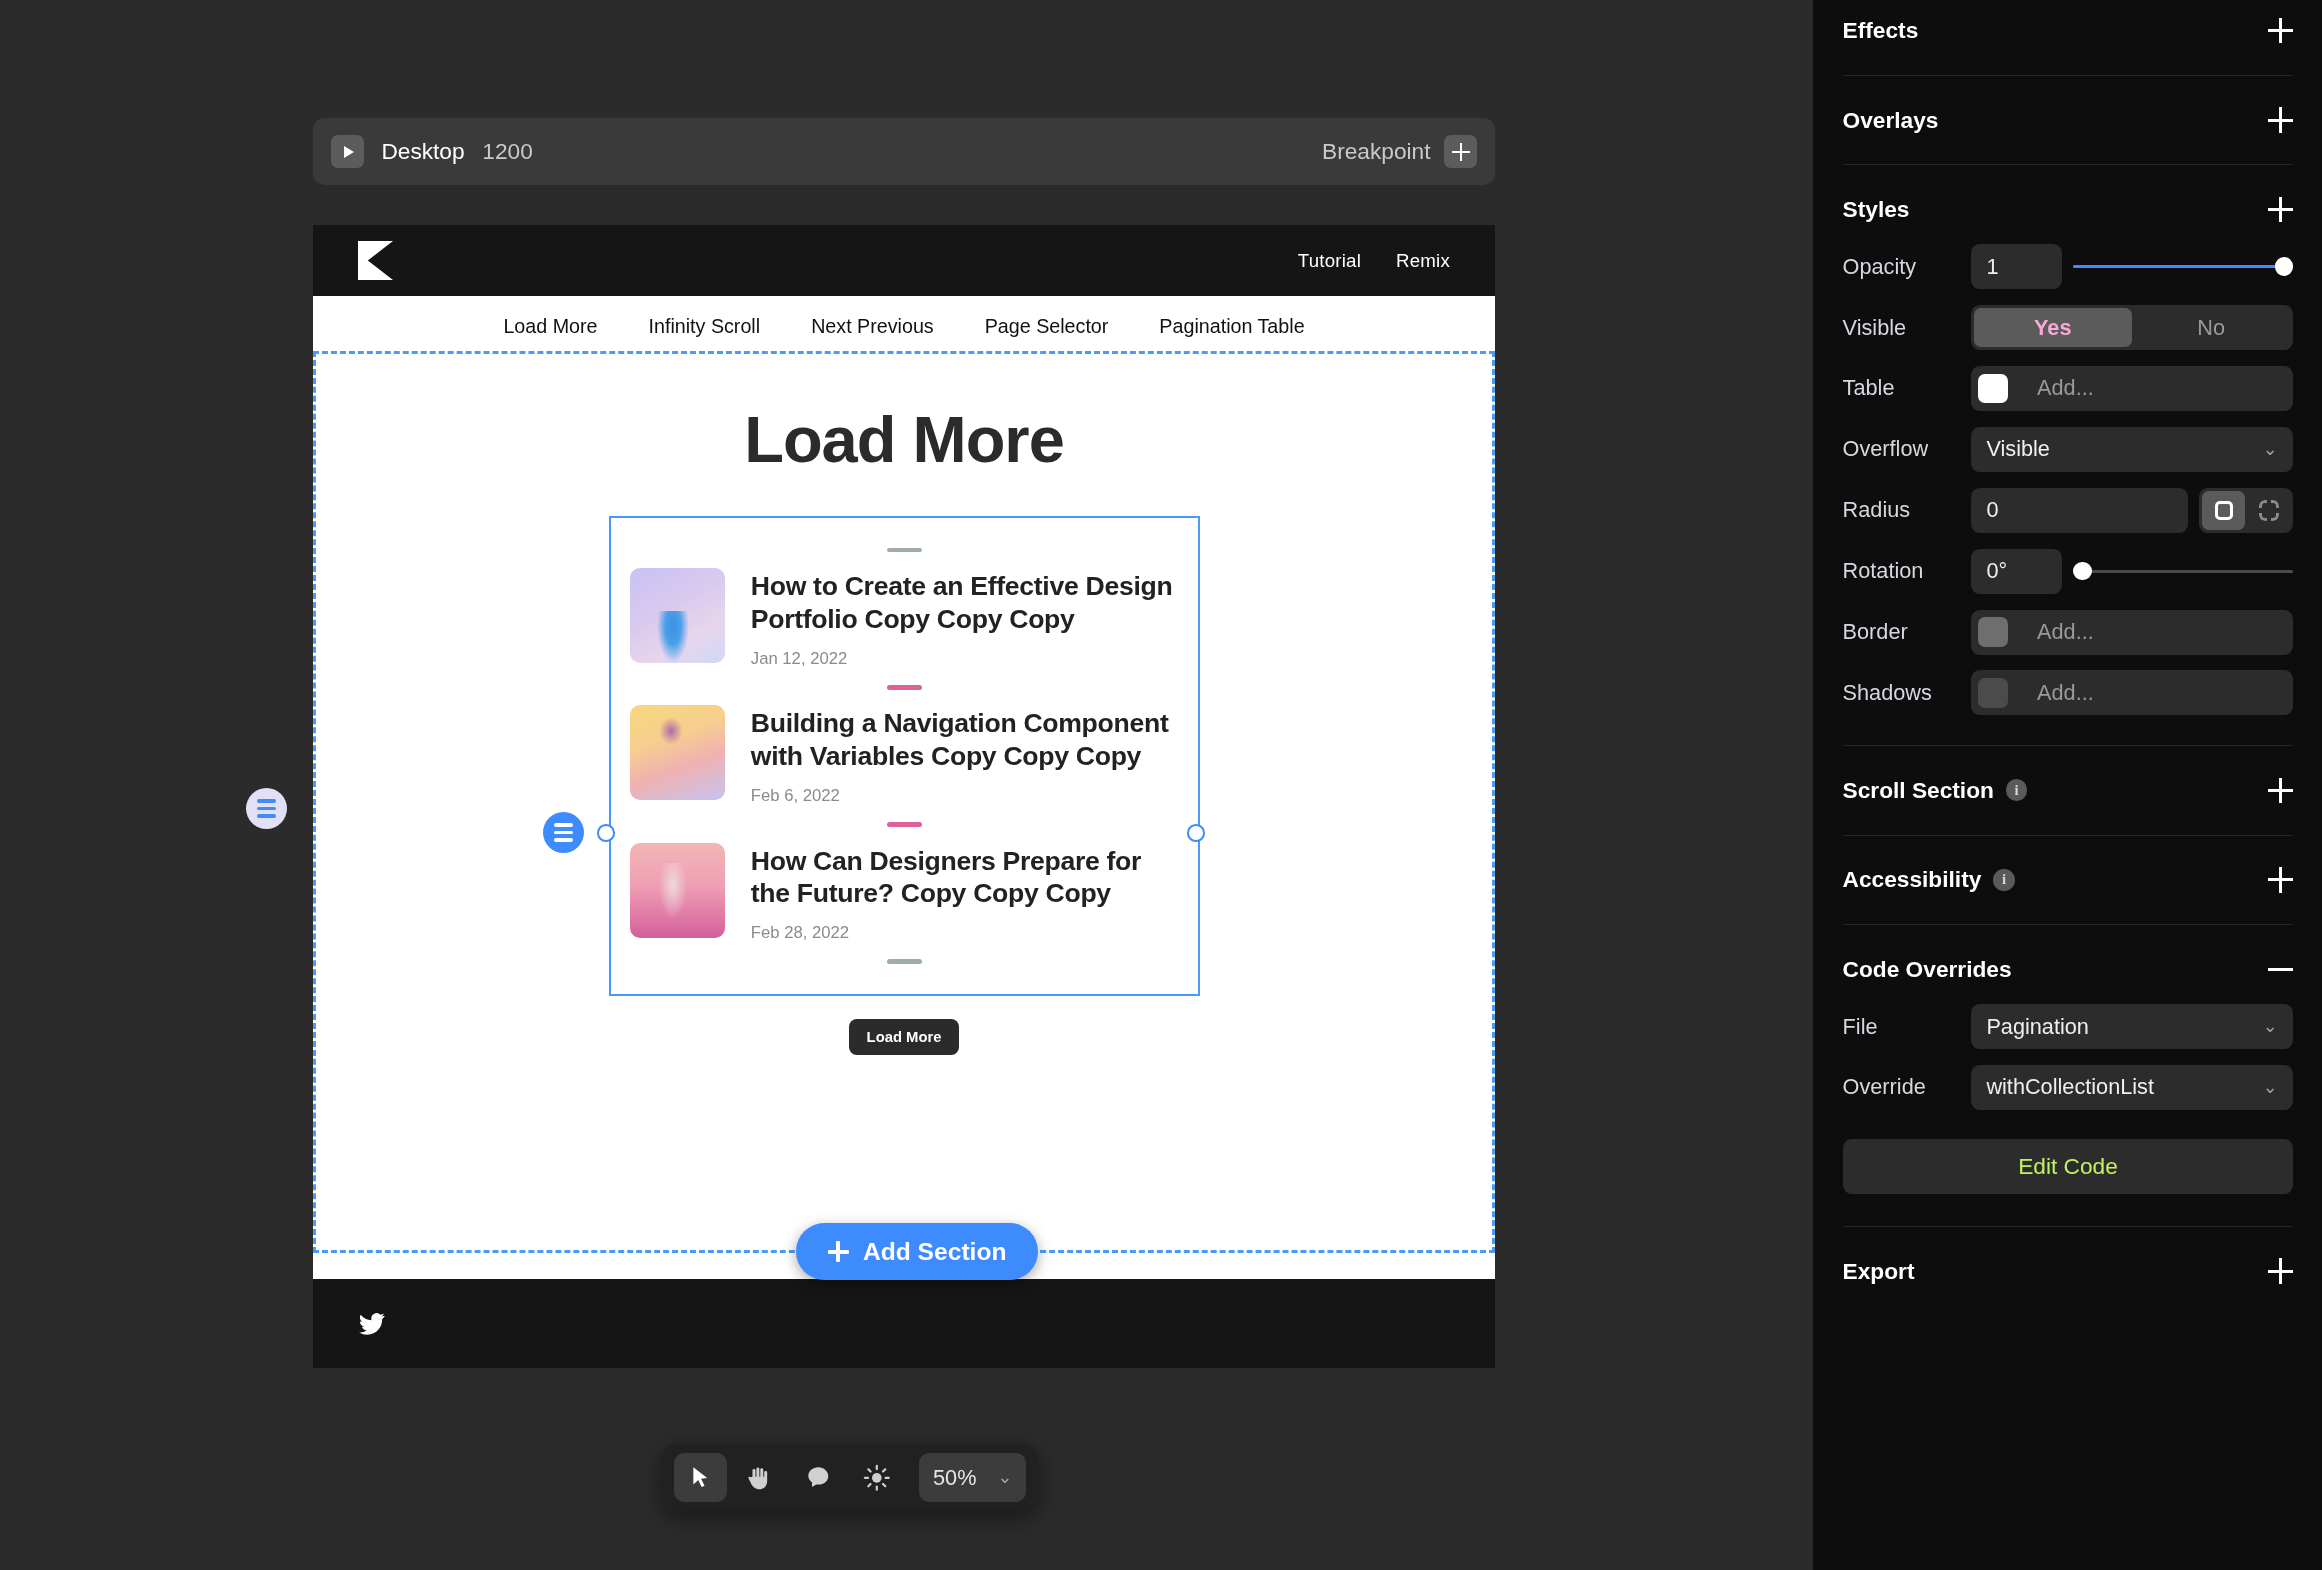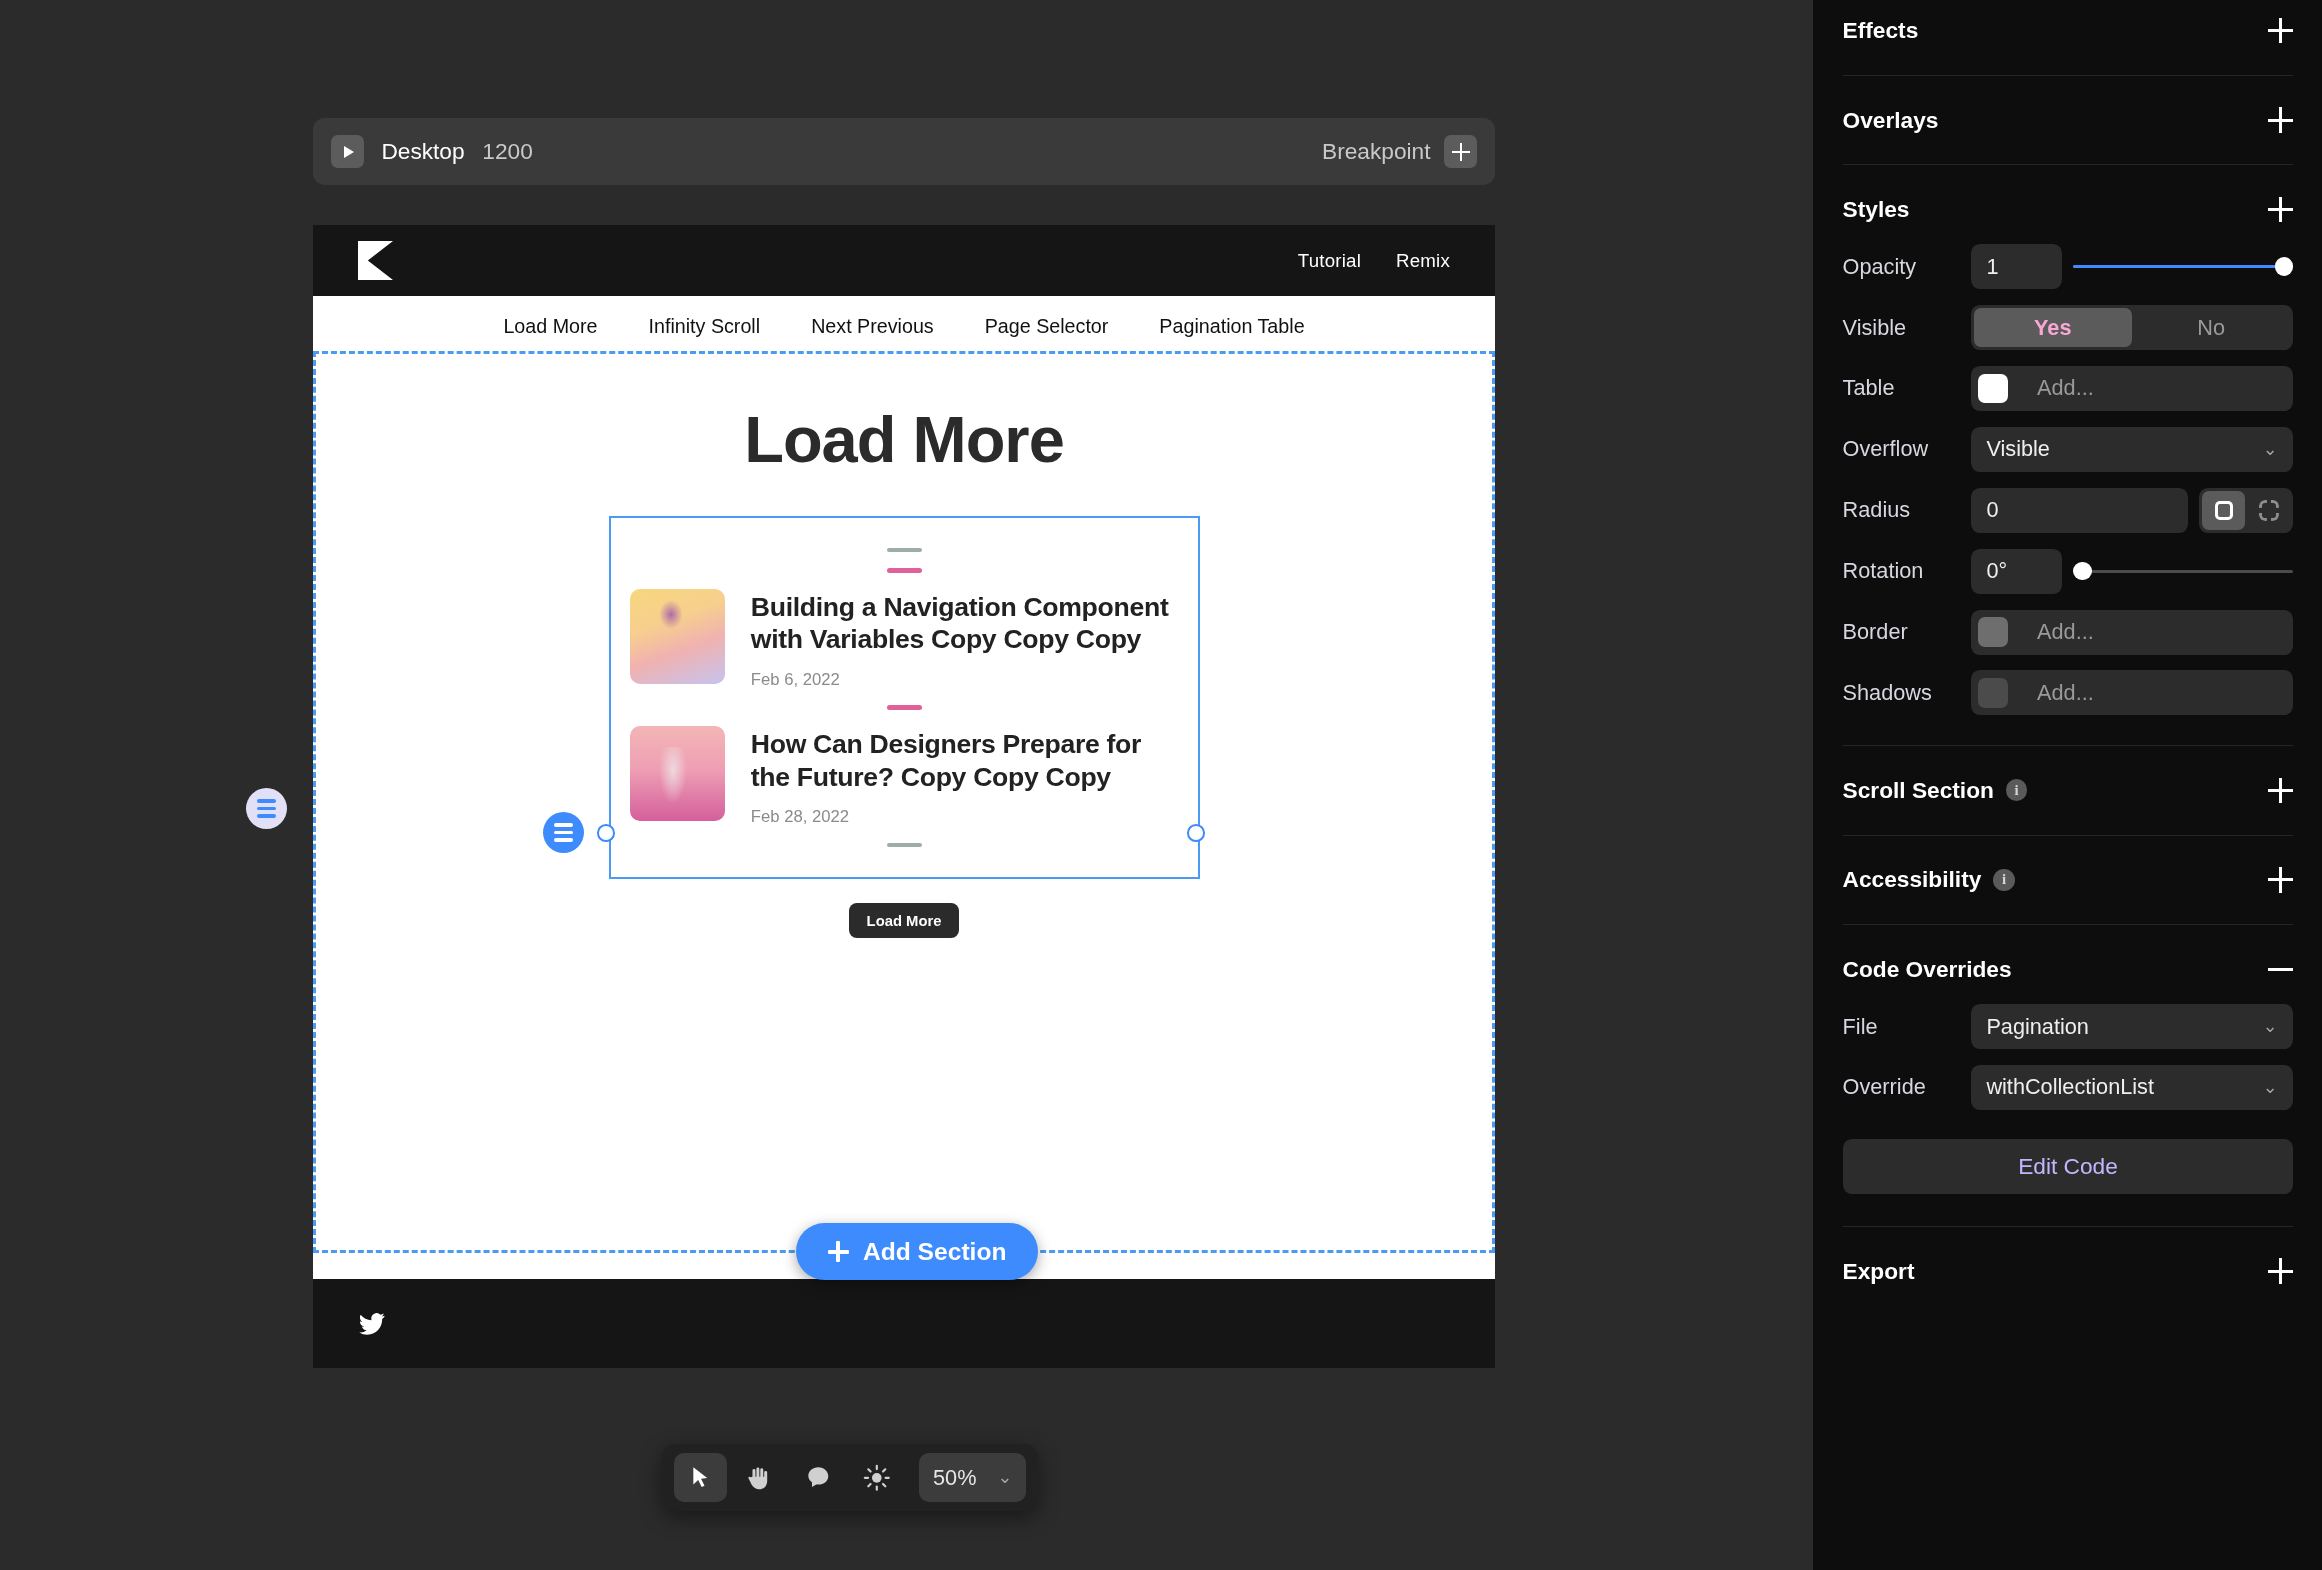--- a/index.html
+++ b/index.html
@@ -307,21 +307,21 @@
                   linear-gradient(#000 0 0) 100% 100%/7.9px 7.9px no-repeat;
             mask: linear-gradient(#000 0 0) 0 0/7.9px 7.9px no-repeat,
                   linear-gradient(#000 0 0) 100% 0/7.9px 7.9px no-repeat,
                   linear-gradient(#000 0 0) 0 100%/7.9px 7.9px no-repeat,
                   linear-gradient(#000 0 0) 100% 100%/7.9px 7.9px no-repeat;
   }
 
   #edit-code-btn {
     width: 100%; height: 55px;
     background: #2c2c2c; border: none; border-radius: 8.9px;
-    color: #c4b5fd; font-size: 22.7px; cursor: pointer;
+    color: #bef264; font-size: 22.7px; cursor: pointer;
     margin-top: 17.7px;
   }
 </style>
 </head>
 <body>
 
 <div id="root">
 
   <div id="canvas-area">
 
@@ -352,20 +352,27 @@
         <span class="nav-link">Page Selector</span>
         <span class="nav-link">Pagination Table</span>
       </div>
 
       <div id="page-title">Load More</div>
 
       <div id="collection-list">
 
         <div class="post-sep sep-grey"></div>
 
+        <div class="post">
+          <div class="post-thumb thumb-1"></div>
+          <div class="post-body">
+            <div class="post-title">How to Create an Effective Design Portfolio Copy Copy Copy</div>
+            <div class="post-date">Jan 12, 2022</div>
+          </div>
+        </div>
 
         <div class="post-sep sep-pink"></div>
 
         <div class="post">
           <div class="post-thumb thumb-2"></div>
           <div class="post-body">
             <div class="post-title">Building a Navigation Component with Variables Copy Copy Copy</div>
             <div class="post-date">Feb 6, 2022</div>
           </div>
         </div>

